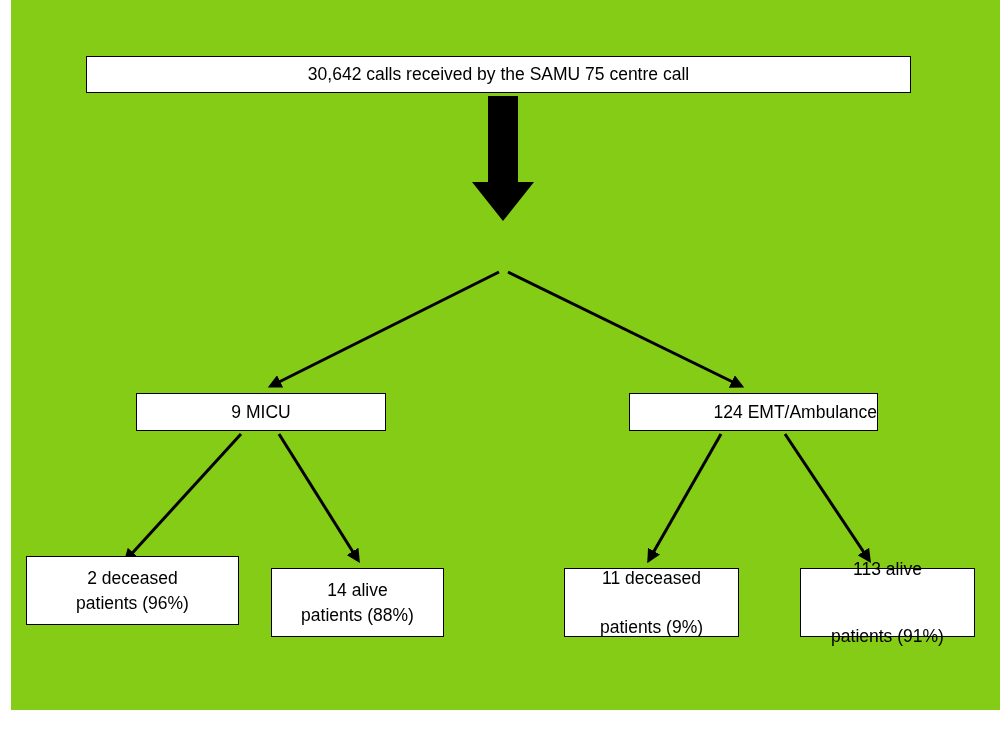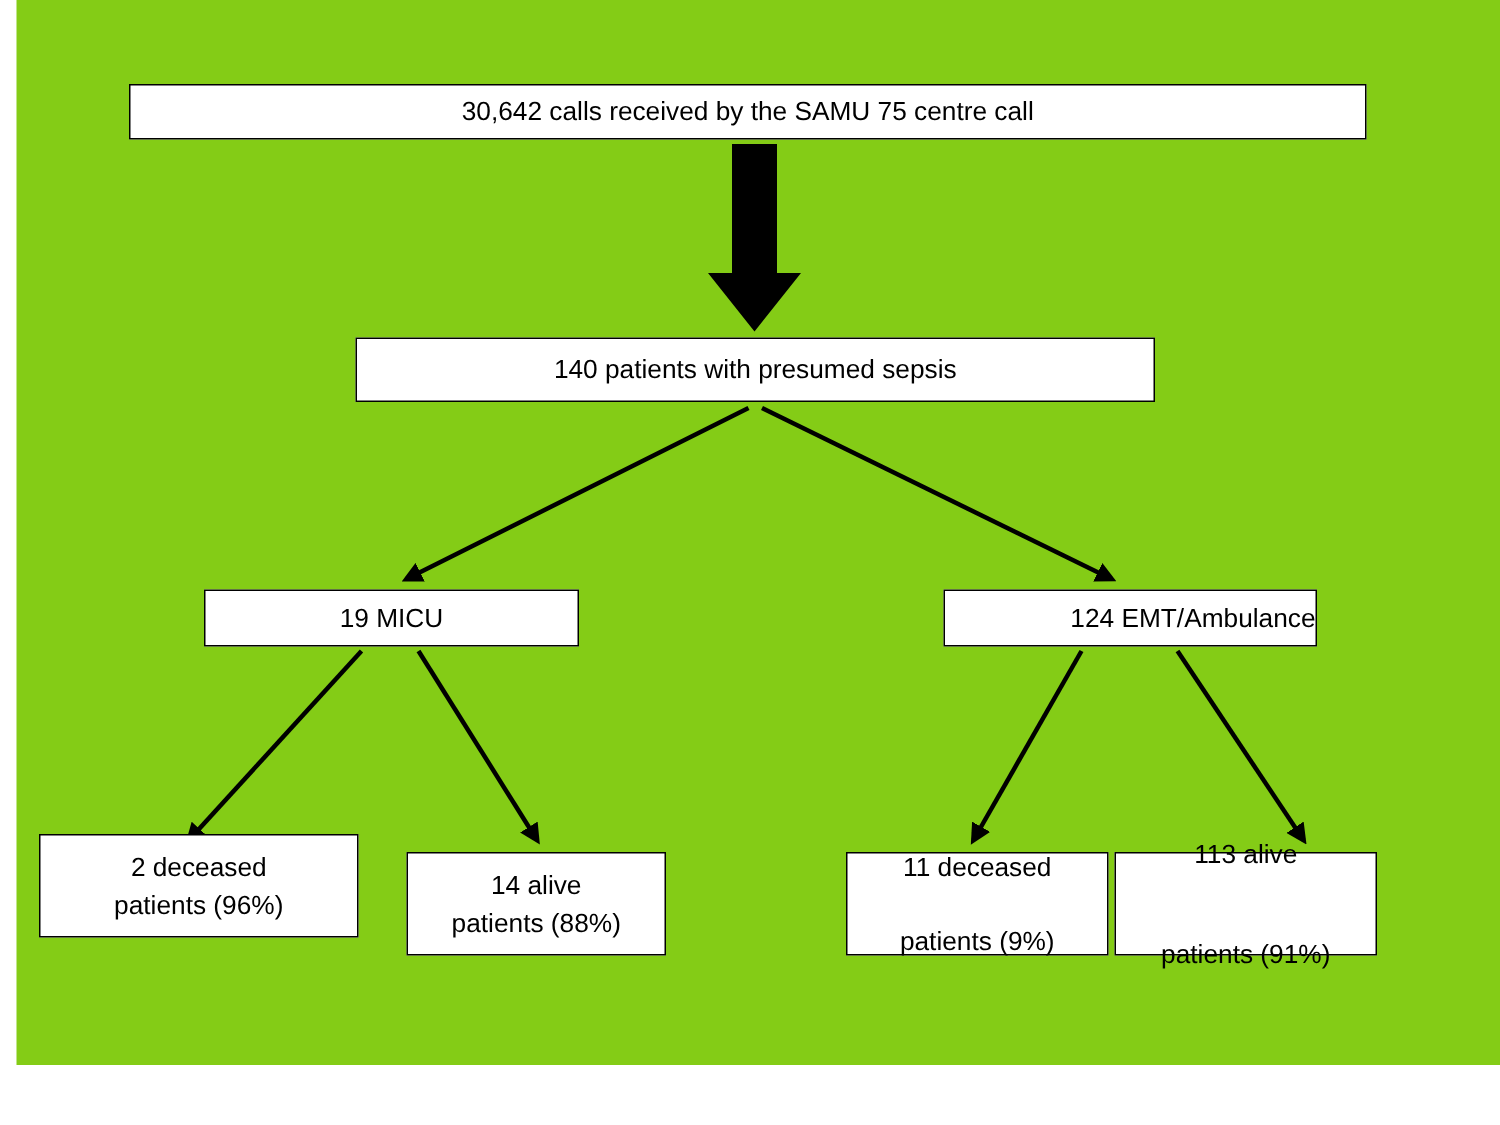--- a/index.html
+++ b/index.html
@@ -42,21 +42,21 @@
   .node .line { white-space: nowrap; }
 
   
   #node-calls        { left: 75px;  top: 56px;  width: 825px; height: 37px; }
   #node-sepsis       { left: 226px; top: 225px; width: 533px; height: 43px; }
   #node-micu         { left: 125px; top: 393px; width: 250px; height: 38px; }
   #node-emt          { left: 618px; top: 393px; width: 249px; height: 38px; align-items: flex-end; }
   #node-micu-deceased{ left: 15px;  top: 556px; width: 213px; height: 69px; }
   #node-micu-alive   { left: 260px; top: 568px; width: 173px; height: 69px; }
   #node-emt-deceased { left: 553px; top: 568px; width: 175px; height: 69px; gap: 24px; }
-  #node-emt-alive    { left: 732px; top: 568px; width: 175px; height: 69px; gap: 42px; }
+  #node-emt-alive    { left: 789px; top: 568px; width: 175px; height: 69px; gap: 42px; }
 </style>
 </head>
 <body>
 
 <div id="canvas">
 
   <svg id="connectors" viewBox="0 0 1000 750" xmlns="http://www.w3.org/2000/svg">
     <defs>
       <marker id="arrowhead" markerWidth="4.6" markerHeight="4.6" refX="3.4" refY="2.3" orient="auto" markerUnits="strokeWidth">
         <polygon points="0,0 4.6,2.3 0,4.6" fill="#000000"></polygon>
@@ -75,26 +75,23 @@
 
     <line x1="710" y1="434" x2="638" y2="560" stroke="#000000" stroke-width="3" marker-end="url(#arrowhead)"></line>
 
     <line x1="774" y1="434" x2="858" y2="560" stroke="#000000" stroke-width="3" marker-end="url(#arrowhead)"></line>
   </svg>
 
   <div class="node" id="node-calls">
     <span class="line">30,642 calls received by the SAMU 75 centre call</span>
   </div>
 
-  <div class="node" id="node-sepsis">
-    <span class="line">140 patients with presumed sepsis</span>
-  </div>
 
   <div class="node" id="node-micu">
-    <span class="line">19 MICU</span>
+    <span class="line">9 MICU</span>
   </div>
 
   <div class="node" id="node-emt">
     <span class="line">124 EMT/Ambulance</span>
   </div>
 
   <div class="node" id="node-micu-deceased">
     <span class="line">2 deceased</span>
     <span class="line">patients (96%)</span>
   </div>

